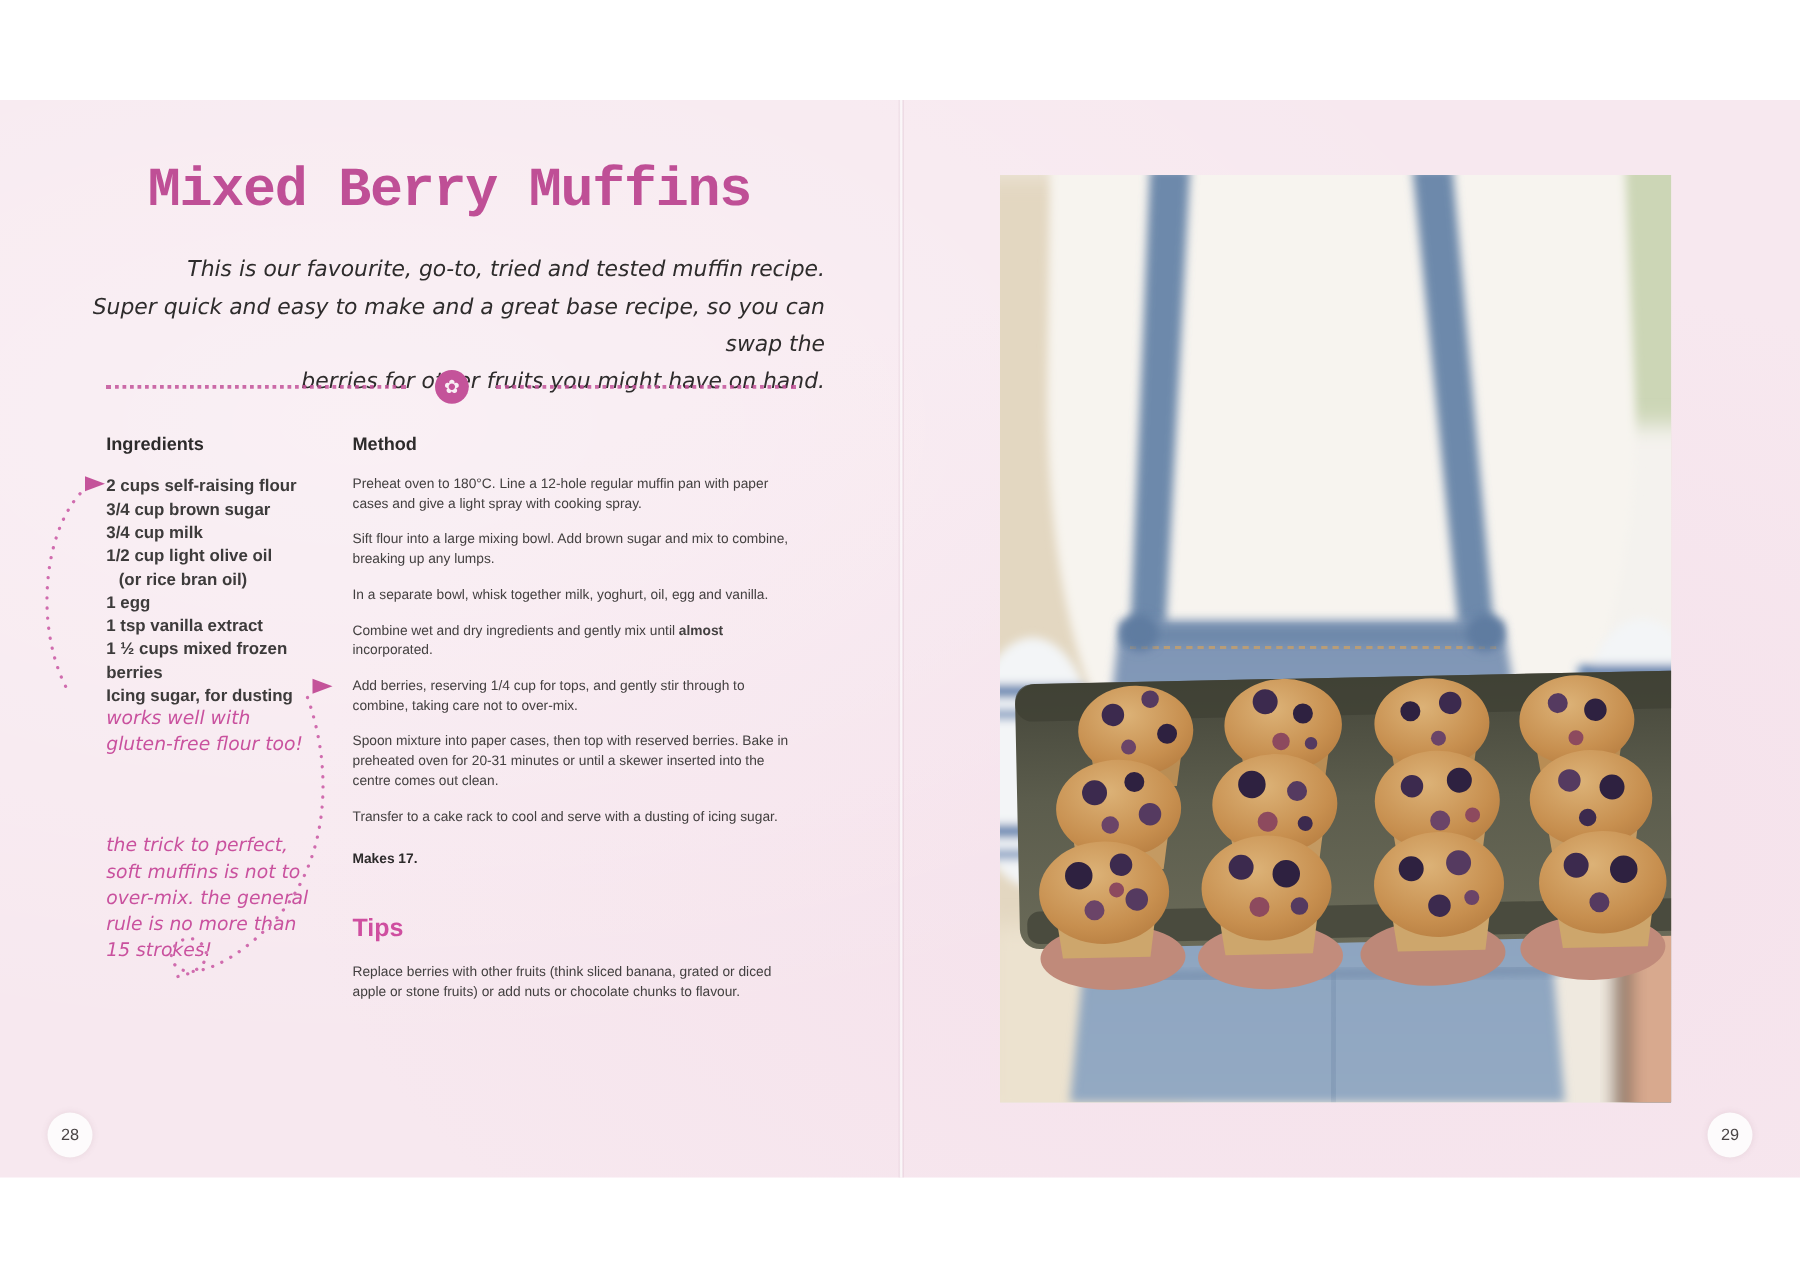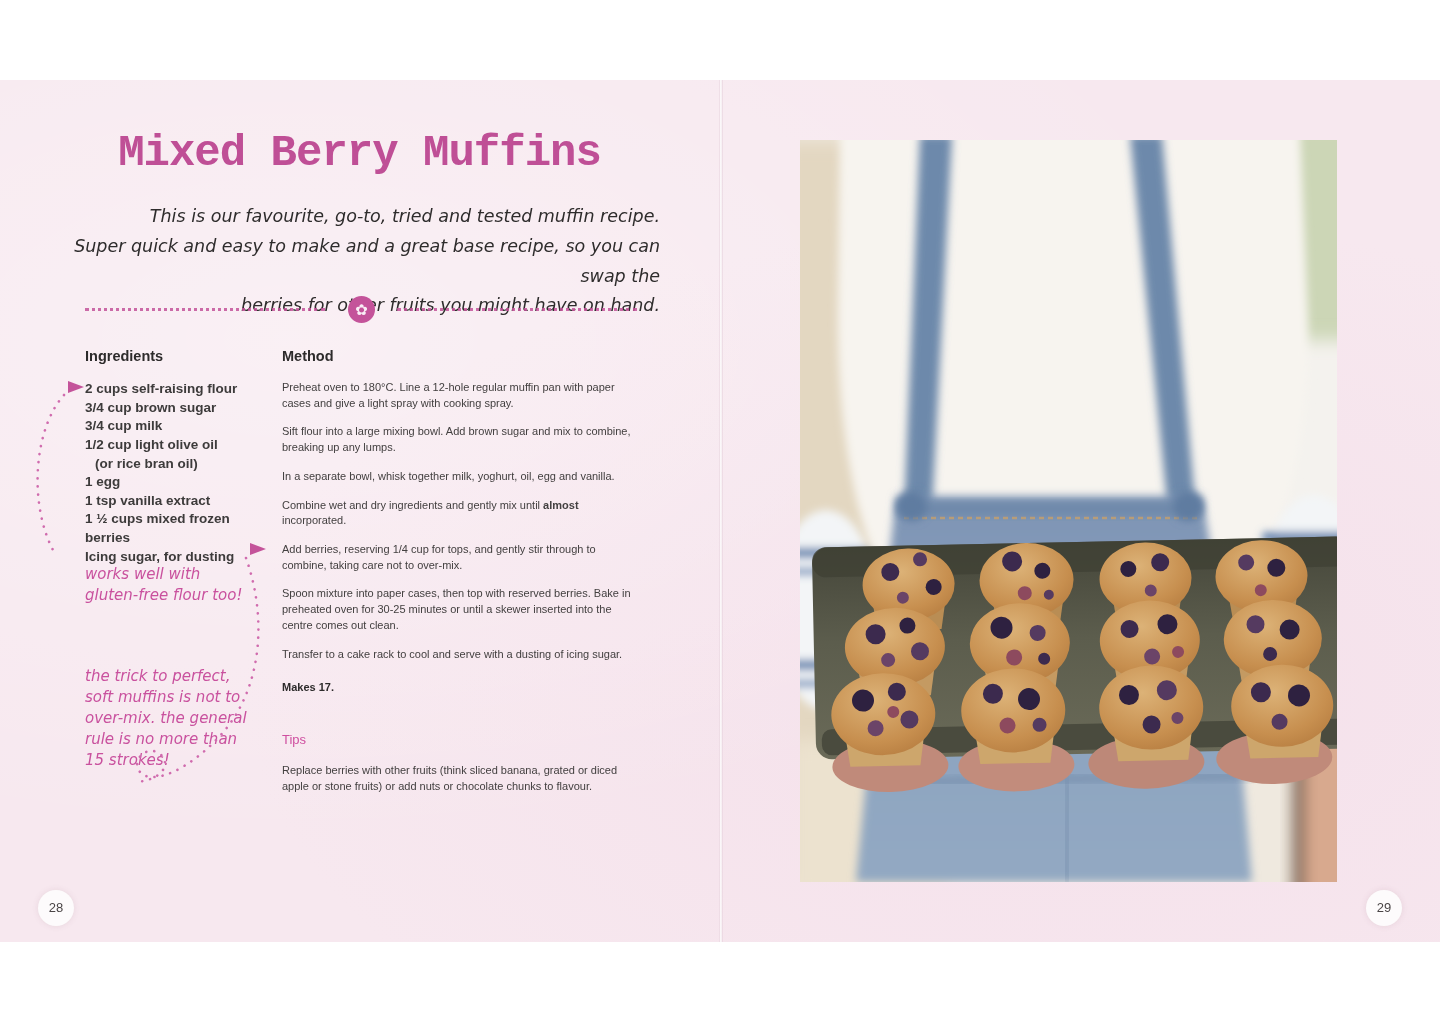--- a/index.html
+++ b/index.html
@@ -39,21 +39,21 @@
     background:#c4539a; color:#f9eef5; text-align:center; line-height:27px; font-size:15px;
   }
   .cols { position:absolute; top:268px; left:85px; width:560px; }
   .col-ing { position:absolute; left:0; top:0; width:190px; }
   .col-met { position:absolute; left:197px; top:0; width:358px; }
   h3.col-head { font-size:14.5px; font-weight:bold; color:#2d2b2b; margin-bottom:16px; }
   ul.ing-list { list-style:none; font-size:13.5px; font-weight:bold; color:#3d3b3b; line-height:1.38; }
   ul.ing-list li.indent { padding-left:10px; }
   .col-met p { font-size:11px; color:#434040; line-height:1.43; margin-bottom:13px; }
   .col-met p.makes { font-weight:bold; color:#2d2b2b; margin-top:18px; }
-  .tips-head { font-size:13px; font-weight:normal; color:#cf4fa0; margin:36px 0 16px 0; }
+  .tips-head { font-size:20px; font-weight:bold; color:#cf4fa0; margin:36px 0 16px 0; }
   
   .hand-note {
     position:absolute; font-family:"DejaVu Sans", sans-serif; font-style:italic;
     font-size:15px; line-height:1.4; color:#c9519e; width:170px;
   }
   #note-1 { left:85px; top:484px; }
   #note-2 { left:85px; top:586px; }
   #doodles { position:absolute; left:0; top:0; width:719px; height:862px; pointer-events:none; }
   
   .page-num {
@@ -107,21 +107,21 @@
         </ul>
       </div>
 
       <div class="col-met">
         <h3 class="col-head">Method</h3>
         <p>Preheat oven to 180°C. Line a 12-hole regular muffin pan with paper cases and give a light spray with cooking spray.</p>
         <p>Sift flour into a large mixing bowl. Add brown sugar and mix to combine, breaking up any lumps.</p>
         <p>In a separate bowl, whisk together milk, yoghurt, oil, egg and vanilla.</p>
         <p><span>Combine wet and dry ingredients and gently mix until </span><b>almost</b><span> incorporated.</span></p>
         <p>Add berries, reserving 1/4 cup for tops, and gently stir through to combine, taking care not to over-mix.</p>
-        <p>Spoon mixture into paper cases, then top with reserved berries. Bake in preheated oven for 30-25 minutes or until a skewer inserted into the centre comes out clean.</p>
+        <p>Spoon mixture into paper cases, then top with reserved berries. Bake in preheated oven for 20-31 minutes or until a skewer inserted into the centre comes out clean.</p>
         <p>Transfer to a cake rack to cool and serve with a dusting of icing sugar.</p>
         <p class="makes">Makes 17.</p>
 
         <h3 class="tips-head">Tips</h3>
         <p>Replace berries with other fruits (think sliced banana, grated or diced apple or stone fruits) or add nuts or chocolate chunks to flavour.</p>
       </div>
     </div>
 
     <div class="hand-note" id="note-1">works well with gluten-free flour too!</div>
     <div class="hand-note" id="note-2">the trick to perfect, soft muffins is not to over-mix. the general rule is no more than 15 strokes!</div>

